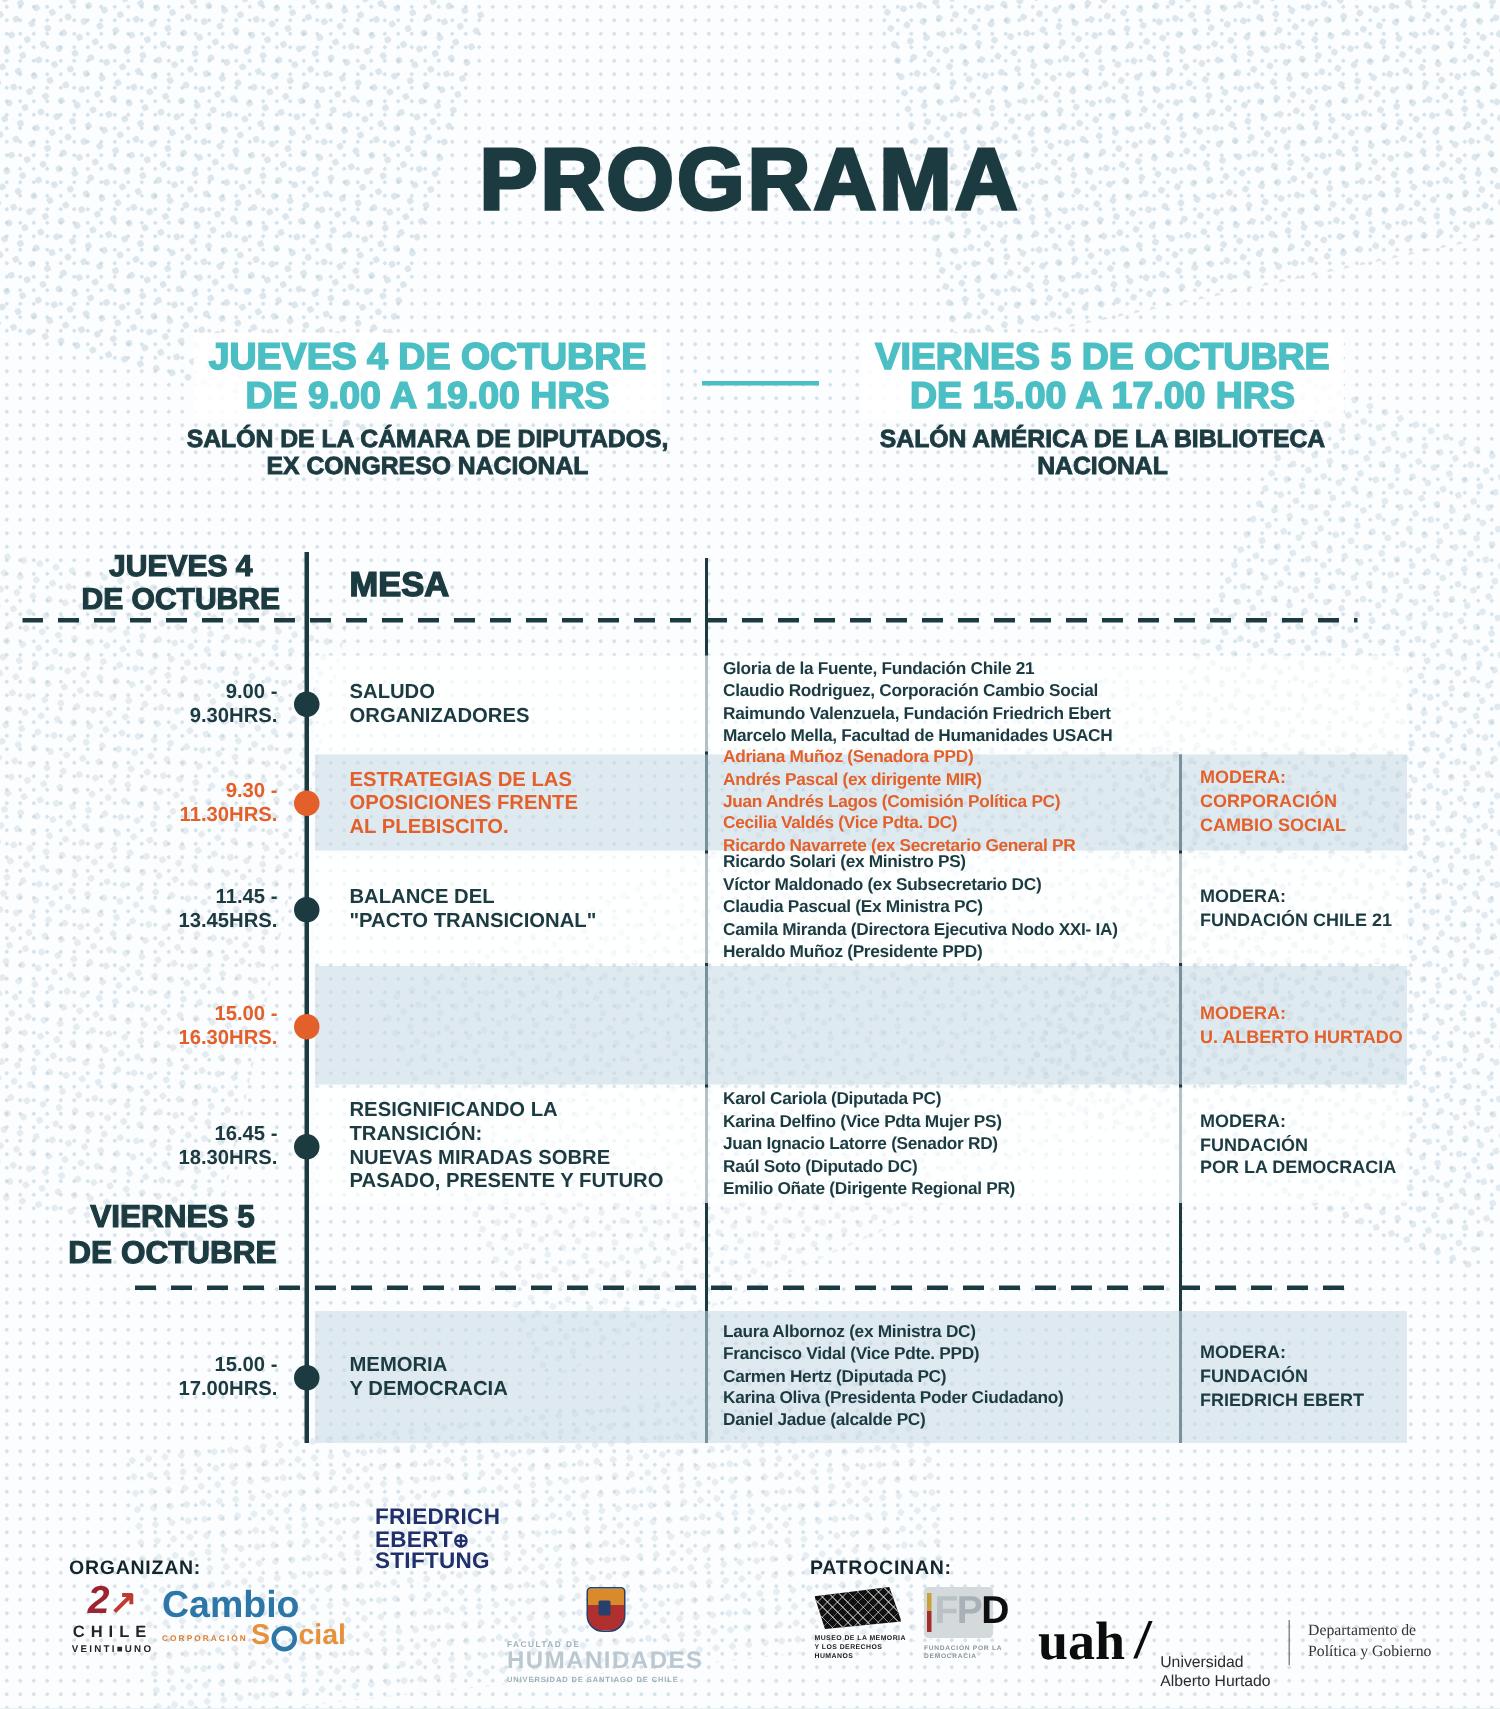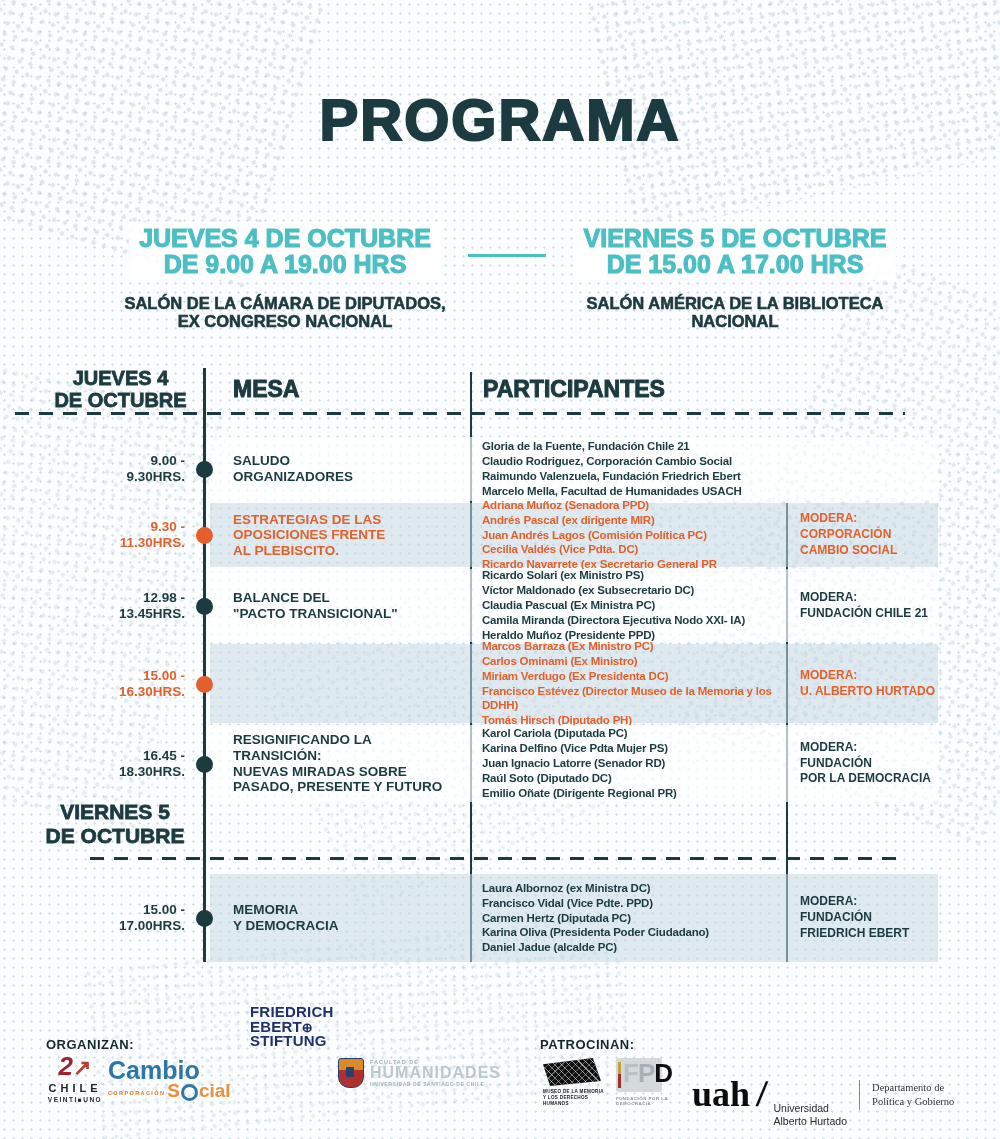--- a/index.html
+++ b/index.html
@@ -37,21 +37,21 @@
   
   .day-col{position:absolute;top:222px;width:390px;text-align:center;}
   .day-col.left{left:90px;}
   .day-col.right{left:540px;}
   .day-dates{
     display:inline-block;background:rgba(255,255,255,.85);padding:3px 10px;
     font-size:25px;line-height:1.04;font-weight:bold;color:var(--teal);
     -webkit-text-stroke:1.1px var(--teal);
   }
   .day-venue{
-    margin-top:14px;font-size:16.5px;line-height:1.12;font-weight:bold;color:var(--ink);
+    margin-top:4px;font-size:16.5px;line-height:1.12;font-weight:bold;color:var(--ink);
     -webkit-text-stroke:.6px var(--ink);
   }
   .connector{position:absolute;left:468px;top:254px;width:78px;height:3px;background:var(--teal);}
 
   
   .dashed{
     position:absolute;height:3px;
     background:repeating-linear-gradient(90deg,var(--ink) 0 14px, rgba(0,0,0,0) 14px 24px);
   }
   #dash-header{left:15px;top:412px;width:890px;}
@@ -108,21 +108,21 @@
   #logo-cambio{left:108px;top:1058px;width:140px;}
   #logo-cambio .word1{font-size:25px;font-weight:bold;color:#2d77a8;line-height:1;}
   #logo-cambio .line2{display:flex;align-items:flex-end;margin-top:-2px;}
   #logo-cambio .corp{font-size:5.5px;font-weight:bold;letter-spacing:1.4px;color:#e07b28;margin-right:2px;margin-bottom:4px;}
   #logo-cambio .s2{font-size:19px;font-weight:bold;color:#e8913b;line-height:1;}
   .cambio-o{display:inline-block;width:11px;height:11px;border:3.5px solid #2d77a8;border-radius:50%;margin:0 1px -1px 1px;}
   
   #logo-fes{left:250px;top:1005px;width:90px;font-size:15px;font-weight:bold;color:#20306b;line-height:.98;letter-spacing:.2px;}
   #logo-fes .globe{font-size:13px;}
   
-  #logo-usach{left:338px;top:1058px;display:flex;gap:6px;align-items:center;}
+  #logo-usach{left:338px;top:1058px;display:flex;gap:6px;align-items:center;flex-direction:column;}
   .crest{width:24px;height:28px;border-radius:3px 3px 11px 11px;
     background:linear-gradient(180deg,#d98a2b 0 40%,#b03030 40% 100%);
     border:1.5px solid #27406e;position:relative;}
   .crest::after{content:"";position:absolute;left:7px;top:8px;width:8px;height:10px;background:#27406e;border-radius:1px;}
   #logo-usach .txt .t1{font-size:5.5px;color:#9fb0ba;letter-spacing:1px;font-weight:bold;}
   #logo-usach .txt .t2{font-size:16px;color:#bcc8cf;letter-spacing:1px;font-weight:bold;line-height:1.05;}
   #logo-usach .txt .t3{font-size:5px;color:#9fb0ba;letter-spacing:.6px;font-weight:bold;}
   
   #logo-museo{left:543px;top:1058px;width:64px;}
   .museo-shape{width:58px;height:28px;background:#101010;
@@ -175,21 +175,20 @@
   <div class="day-col right">
     <div class="day-dates multiline">VIERNES 5 DE OCTUBRE
 DE 15.00 A 17.00 HRS</div>
     <div class="day-venue multiline">SALÓN AMÉRICA DE LA BIBLIOTECA
 NACIONAL</div>
   </div>
 
   <div class="side-day multiline" id="day1-side">JUEVES 4
 DE OCTUBRE</div>
   <div class="col-head" id="col-mesa">MESA</div>
-  <div class="col-head" id="col-participantes">PARTICIPANTES</div>
   <div class="dashed" id="dash-header"></div>
   <div class="side-day multiline" id="day2-side">VIERNES 5
 DE OCTUBRE</div>
   <div class="dashed" id="dash-viernes"></div>
   <div class="vline" id="line-timeline"></div>
   <div class="vline" id="line-mesa"></div>
   <div class="vline" id="line-modera"></div>
 
   <div id="rows-host">
       <div class="row" style="top: 437px; height: 64px;">
@@ -217,43 +216,38 @@
 Andrés Pascal (ex dirigente MIR)
 Juan Andrés Lagos (Comisión Política PC)
 Cecilia Valdés (Vice Pdta. DC)
 Ricardo Navarrete (ex Secretario General PR</div>
       <div class="cell cell-mod multiline">MODERA:
 CORPORACIÓN
 CAMBIO SOCIAL</div>
     </div>
       <div class="row" style="top: 569px; height: 73px;">
       <div class="band"></div>
-      <div class="cell cell-time multiline">12.98 -
+      <div class="cell cell-time multiline">11.45 -
 13.45HRS.</div>
       <div class="dot"></div>
       <div class="cell cell-mesa multiline">BALANCE DEL
 "PACTO TRANSICIONAL"</div>
       <div class="cell cell-part multiline">Ricardo Solari (ex Ministro PS)
 Víctor Maldonado (ex Subsecretario DC)
 Claudia Pascual (Ex Ministra PC)
 Camila Miranda (Directora Ejecutiva Nodo XXI- IA)
 Heraldo Muñoz (Presidente PPD)</div>
       <div class="cell cell-mod multiline">MODERA:
 FUNDACIÓN CHILE 21</div>
     </div>
       <div class="row orange tint" style="top: 644px; height: 79px;">
       <div class="band"></div>
       <div class="cell cell-time multiline">15.00 -
 16.30HRS.</div>
       <div class="dot"></div>
-      <div class="cell cell-part multiline">Marcos Barraza (Ex Ministro PC)
-Carlos Ominami (Ex Ministro)
-Miriam Verdugo (Ex Presidenta DC)
-Francisco Estévez (Director Museo de la Memoria y los DDHH)
-Tomás Hirsch (Diputado PH)</div>
       <div class="cell cell-mod multiline">MODERA:
 U. ALBERTO HURTADO</div>
     </div>
       <div class="row" style="top: 725px; height: 77px;">
       <div class="band"></div>
       <div class="cell cell-time multiline">16.45 -
 18.30HRS.</div>
       <div class="dot"></div>
       <div class="cell cell-mesa multiline">RESIGNIFICANDO LA
 TRANSICIÓN:

